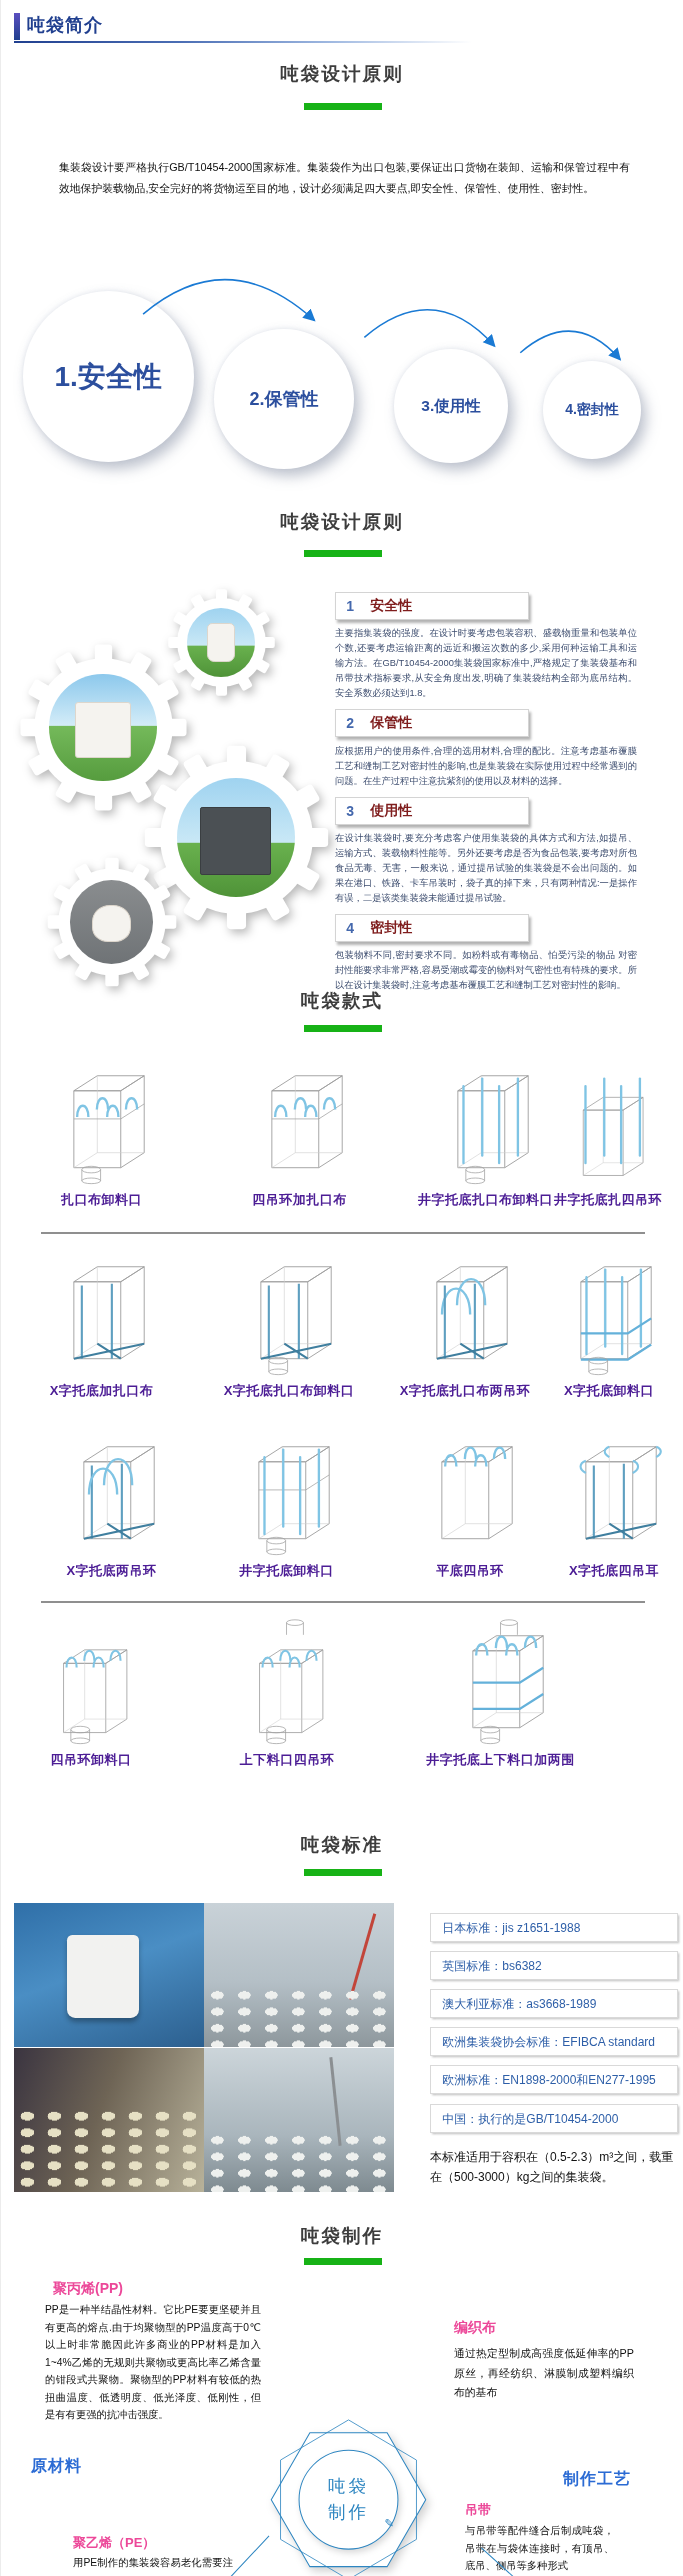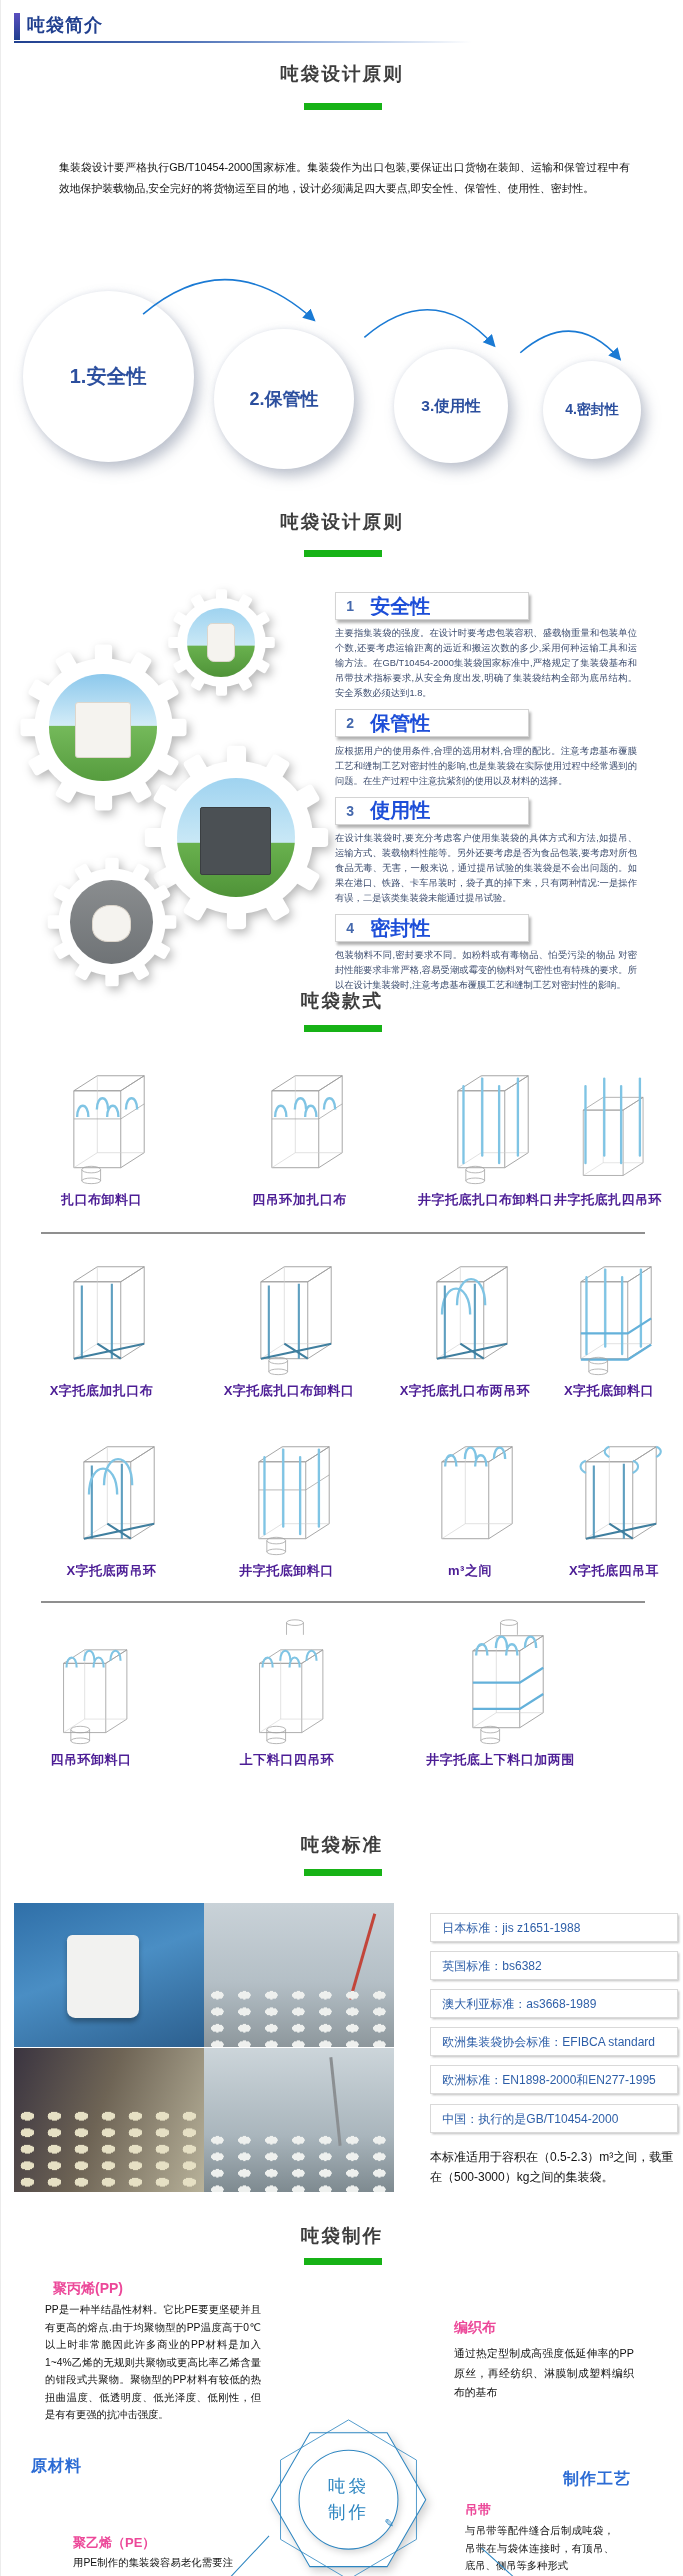--- a/index.html
+++ b/index.html
@@ -39,21 +39,21 @@
   .gp-floor     { background:linear-gradient(180deg,#8a8d8f 0%,#6f7376 100%); }
   .mini-bag { position:absolute; background:#f5f3ef; border:0.5px solid #ddd6cc; }
   .mb-a { left:30%; top:22%; width:40%; height:56%; border-radius:5.2px 5.2px 7.2px 7.2px; }
   .mb-b { left:24%; top:26%; width:52%; height:52%; border-radius:3.1px; }
   .mb-c { left:20%; top:24%; width:60%; height:58%; background:#4b5054; border-color:#3a3e41; border-radius:2.1px; }
   .mb-d { left:26%; top:30%; width:48%; height:44%; border-radius:45% 45% 40% 40%; }
   .items-col { position:absolute; left:334px; top:592px; width:302px; }
   .item-hd { width:194px; height:28px; background:#fff; border:0.5px solid #d4d4d4;
              box-shadow:2.1px 2.6px 2.6px rgba(0,0,0,.3); display:flex; align-items:center; }
   .item-hd .num { font-size:14px; font-weight:bold; color:#4468ad; margin-left:10.3px; width:24px; }
-  .item-hd .ttl { font-size:20px; font-weight:bold; color:#1d4ed8; }
+  .item-hd .ttl { font-size:14px; font-weight:bold; color:#7f1d1d; }
   .item-tx { margin:6.2px 0 8.2px 0; font-size:9.3px; line-height:15px; color:#3c4c6e; text-align:justify; }
 
   
   .cell { position:absolute; text-align:center; }
   .cell svg { display:block; margin:0 auto; }
   .cell .lbl { margin-top:5.2px; font-size:13px; font-weight:bold; color:#4c1d95; letter-spacing:0.5px; }
   .hr-div { position:absolute; left:40px; width:604px; height:1.5px; background:#8f8f8f; }
 
   
   .photos { position:absolute; left:13px; top:1903px; width:380px; height:290px; }
@@ -143,21 +143,21 @@
 
   <div class="hdr-accent"></div>
   <div class="hdr-title">吨袋简介</div>
   <div class="hdr-line"></div>
 
   <div class="sec-title" style="top:61px">吨袋设计原则</div>
   <div class="green-bar" style="top:103px"></div>
   <div class="s1-para">集装袋设计要严格执行GB/T10454-2000国家标准。集装袋作为出口包装,要保证出口货物在装卸、运输和保管过程中有效地保护装载物品,安全完好的将货物运至目的地，设计必须满足四大要点,即安全性、保管性、使用性、密封性。</div>
 
   <div class="bubble" style="left:21.6px;top:291px;width:171px;height:171px">
-    <span style="font-size:20px">1.安全性</span>
+    <span style="font-size:28px">1.安全性</span>
     </div>
   <div class="bubble" style="left:213px;top:329px;width:140px;height:140px">
     <span style="font-size:18px">2.保管性</span>
     </div>
   <div class="bubble" style="left:393px;top:349px;width:114px;height:114px">
     <span style="font-size:15.5px">3.使用性</span>
     </div>
   <div class="bubble" style="left:542px;top:361px;width:98px;height:98px">
     <span style="font-size:14px">4.密封性</span>
     </div>
@@ -388,21 +388,21 @@
       </svg>
     <div class="lbl">井字托底卸料口</div>
     </div>
   <div class="cell" style="left:402px;top:1428px;width:134px">
     <svg width="108" height="129" viewBox="0 0 210 275">
         <use href="#wbox"></use>
         <g transform="translate(0,-46)">
           <use href="#loops4"></use>
         </g>
       </svg>
-    <div class="lbl">m³之间</div>
+    <div class="lbl">平底四吊环</div>
     </div>
   <div class="cell" style="left:546px;top:1428px;width:134px">
     <svg width="108" height="129" viewBox="0 0 210 275">
         <use href="#wbox"></use>
         <use href="#strapx"></use>
         <use href="#ears"></use>
       </svg>
     <div class="lbl">X字托底四吊耳</div>
     </div>
 

